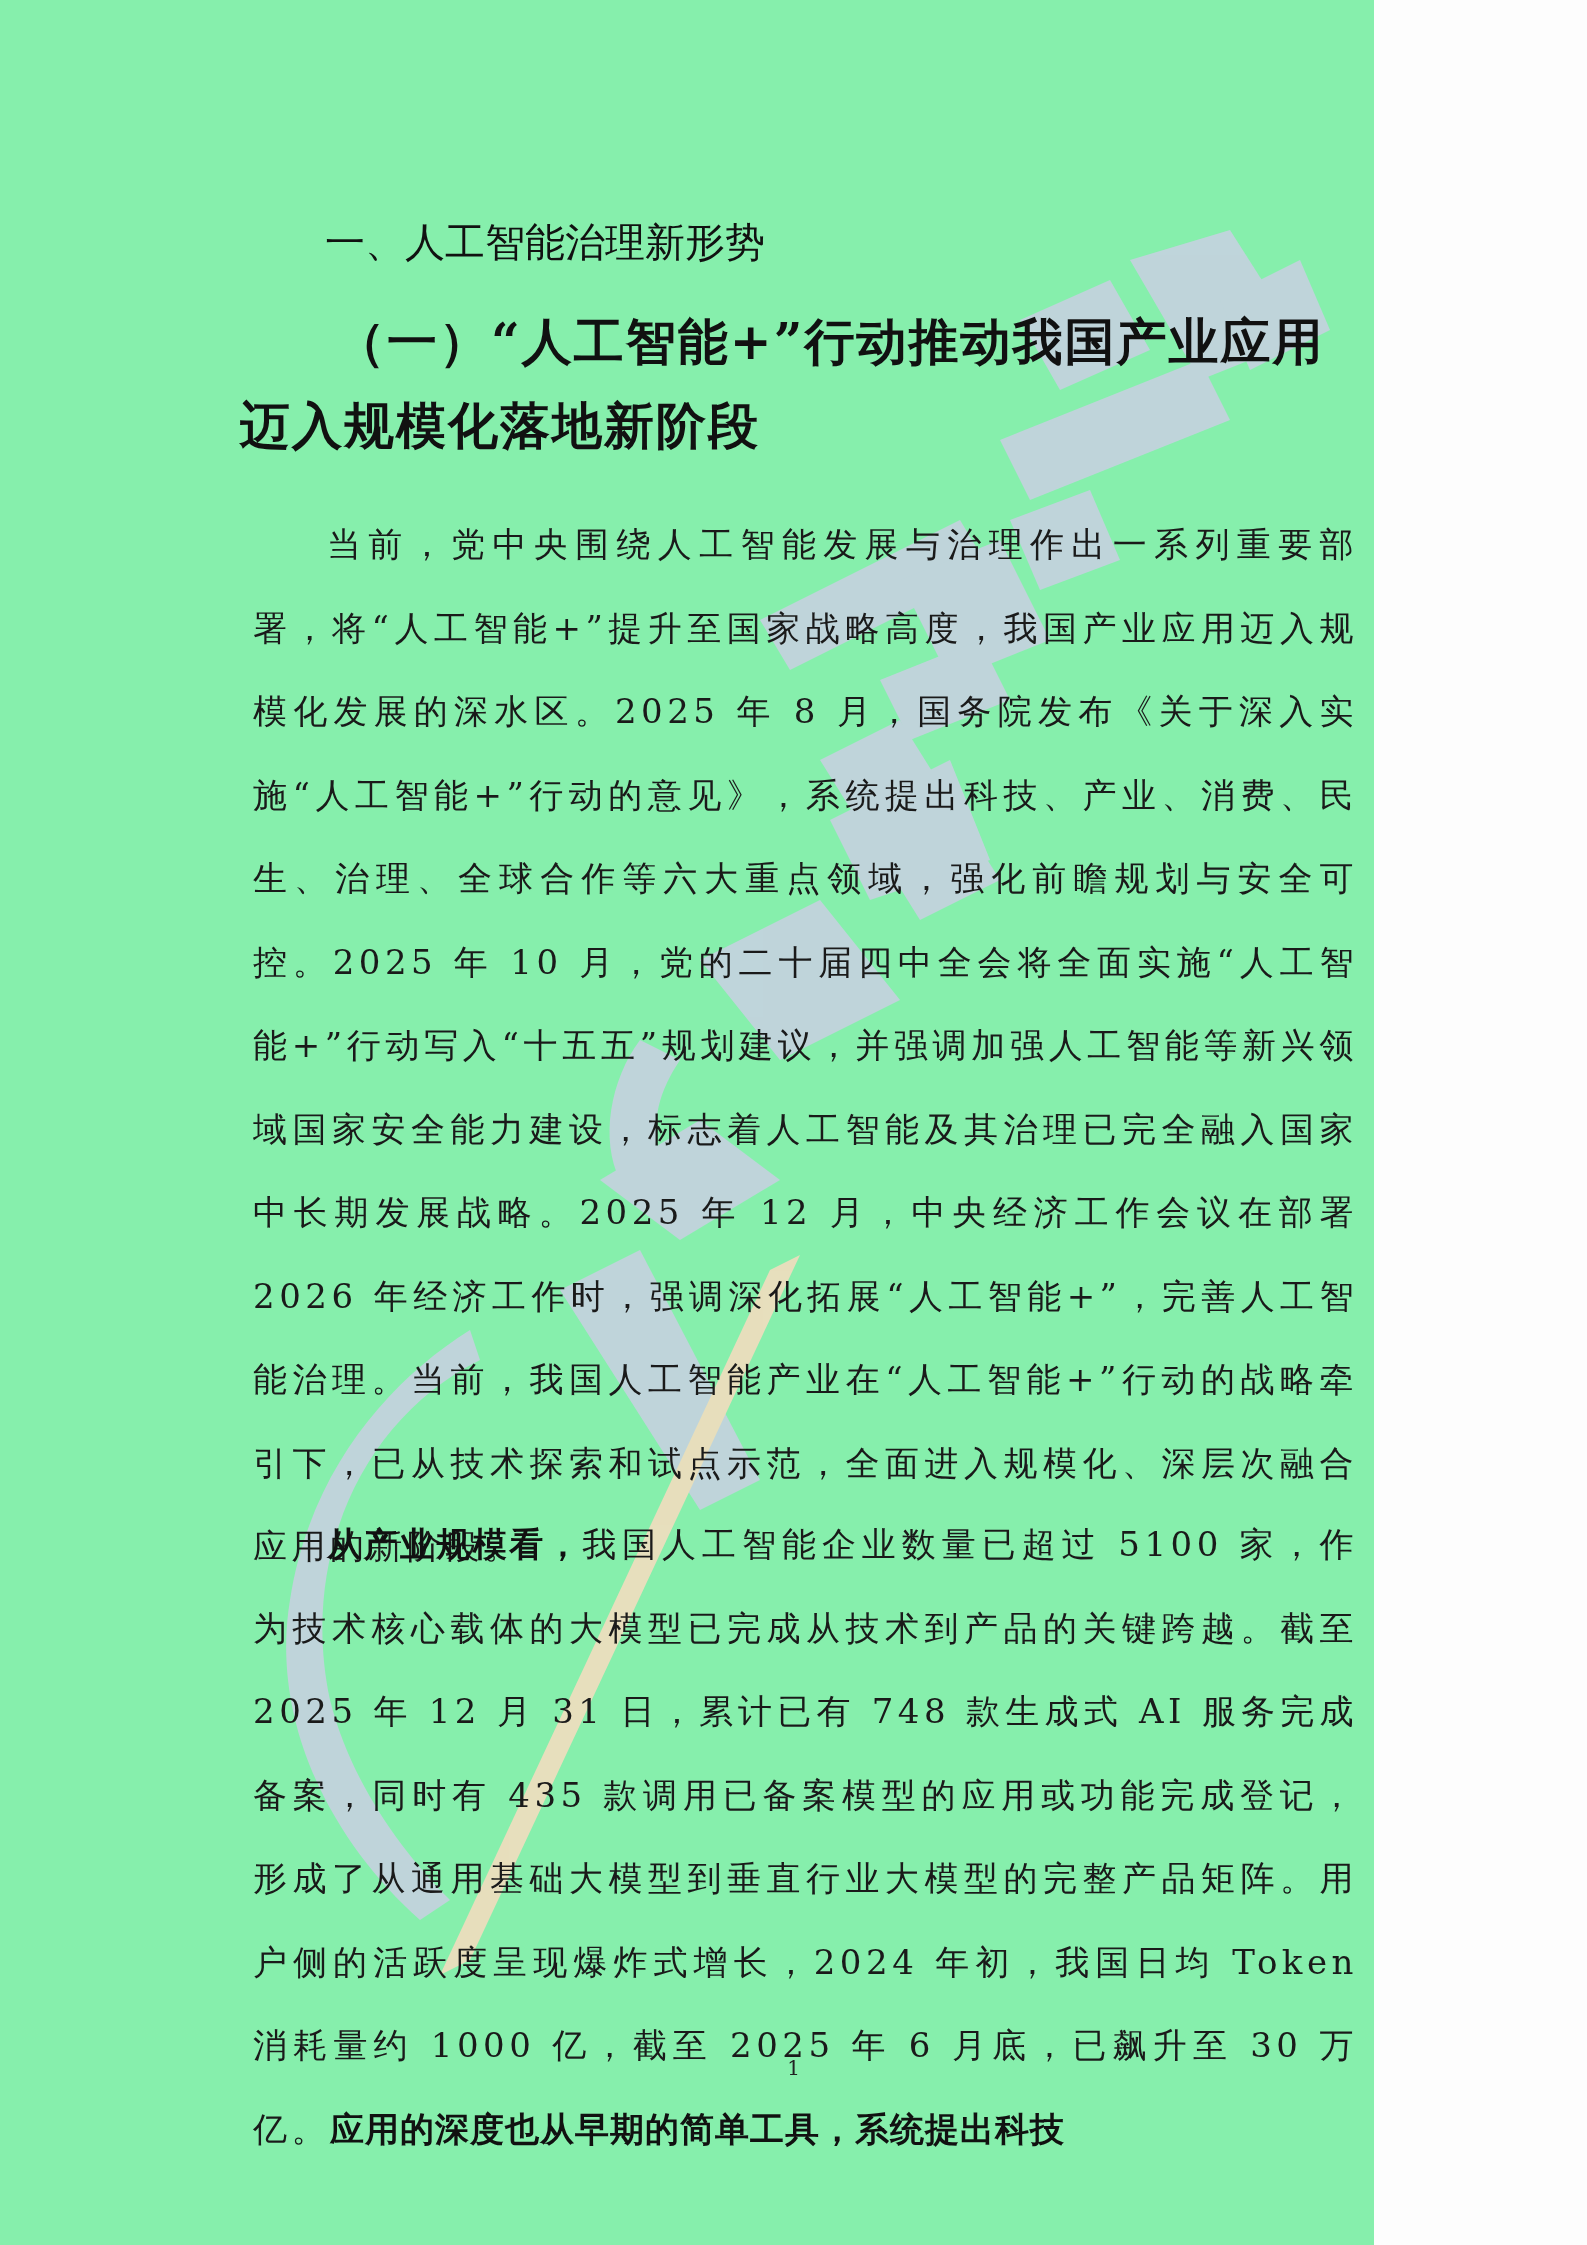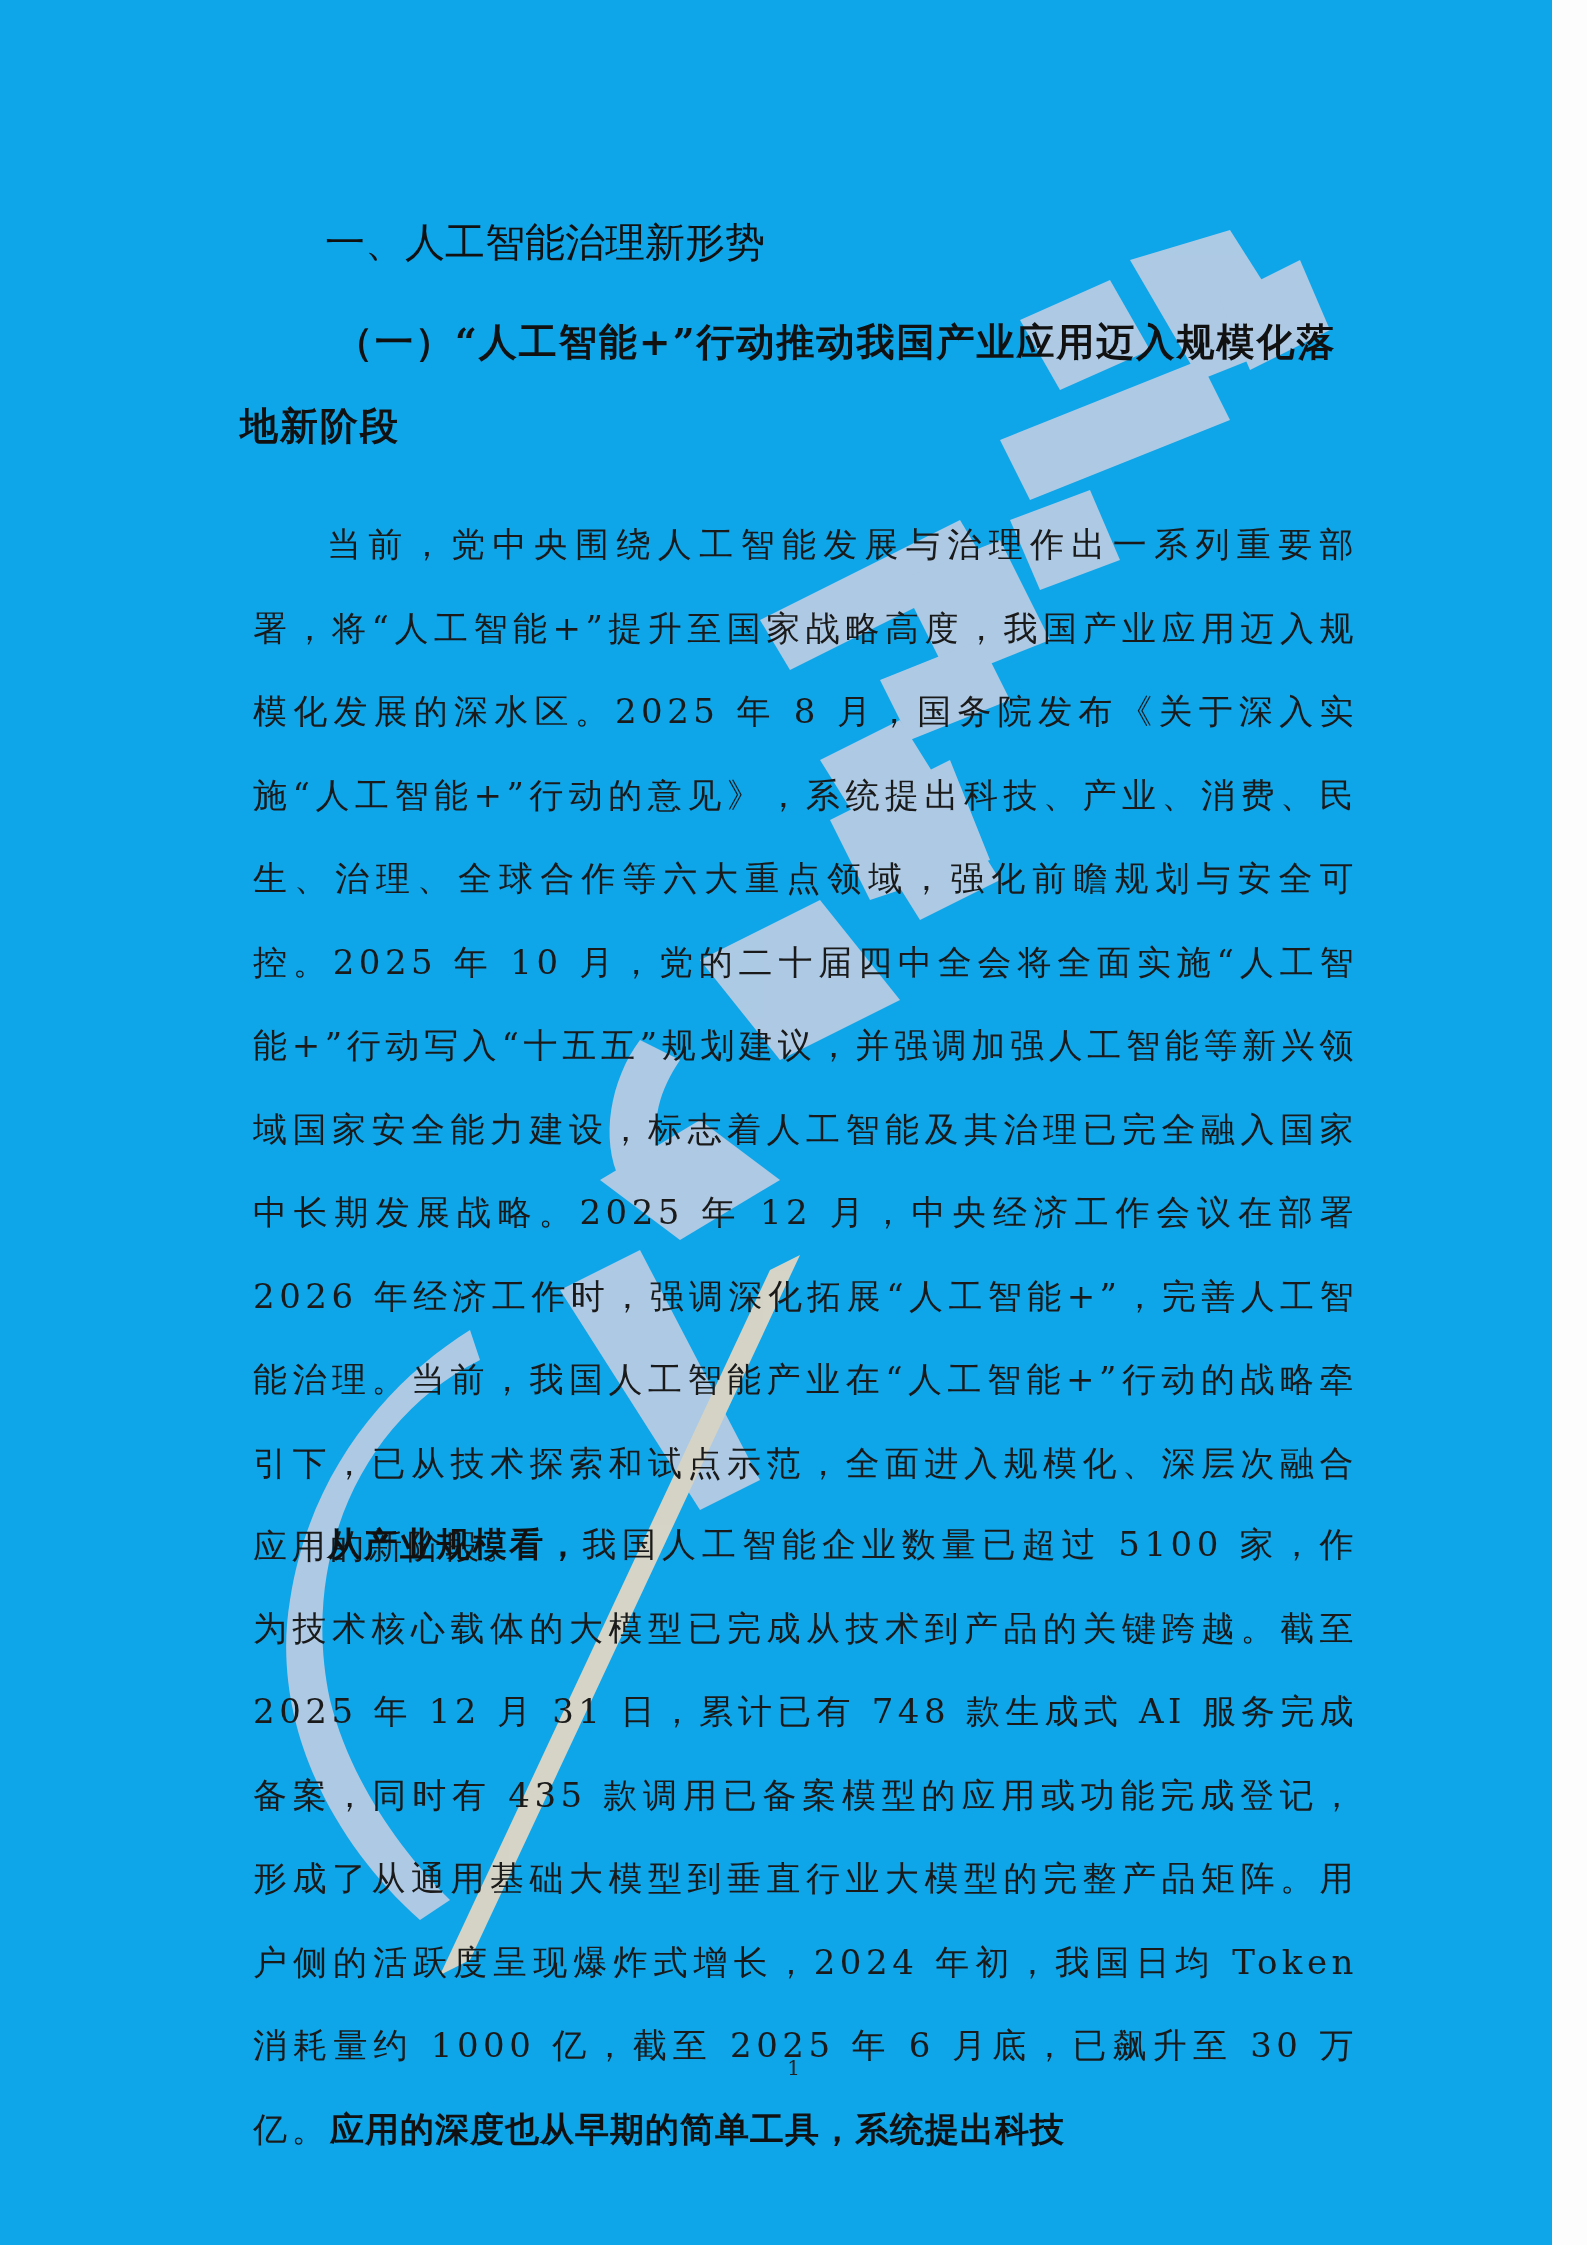--- a/index.html
+++ b/index.html
@@ -11,23 +11,23 @@
       width: 1587px;
       height: 2245px;
       position: relative;
       overflow: hidden;
       font-family: "DejaVu Serif", "Liberation Serif", serif;
       color: #111;
     }
     .page {
       position: absolute;
       left: 0; top: 0;
-      width: 1552px;
+      width: 1374px;
       height: 2245px;
-      background: #0ea5e9;
+      background: #86efac;
     }
     .watermark {
       position: absolute;
       left: 0; top: 0;
       width: 1587px;
       height: 2245px;
       pointer-events: none;
       z-index: 1;
     }
     .content {
@@ -47,21 +47,21 @@
       white-space: nowrap;
       color: #111;
     }
     .h2 {
       position: absolute;
       left: 0;
       top: 300px;
       width: 1105px;
       font-family: "DejaVu Serif", "Liberation Serif", serif;
       font-weight: bold;
-      font-size: 38px;
+      font-size: 50px;
       line-height: 84px;
       letter-spacing: 2px;
       text-indent: 95px;
       color: #111;
     }
     .para {
       position: absolute;
       left: 0;
       width: 1105px;
       font-size: 34px;

